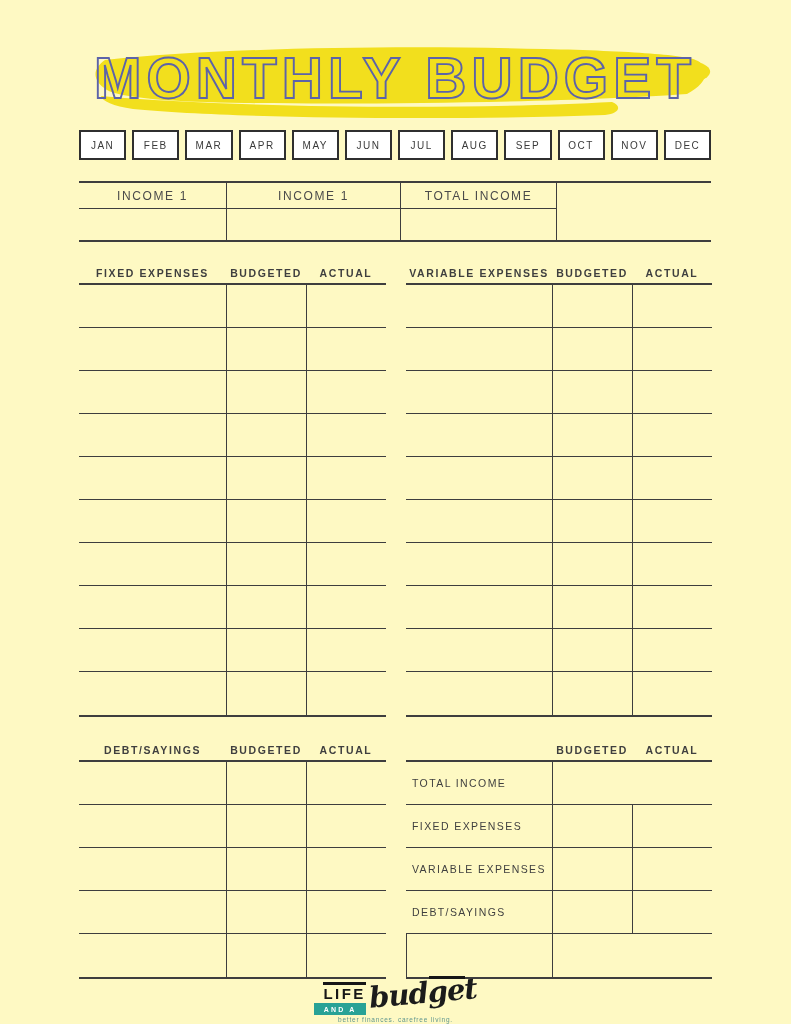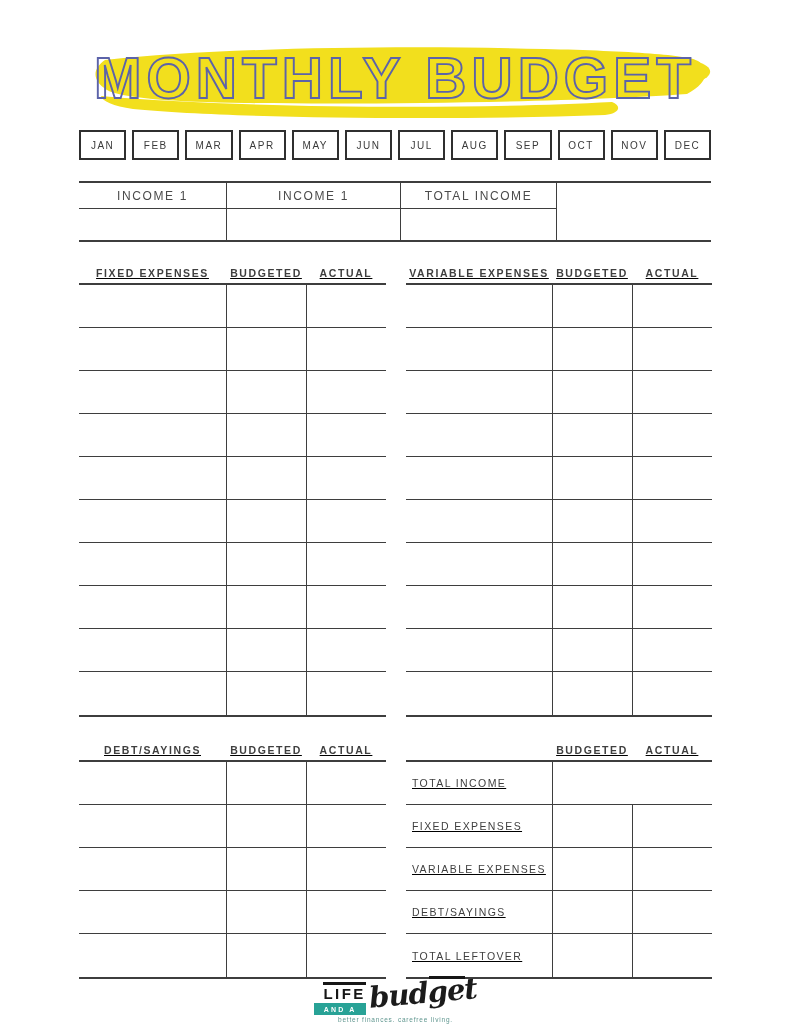--- a/index.html
+++ b/index.html
@@ -6,21 +6,21 @@
     --yellow:#F2DF1D;
     --purple:#5C63A9;
     --teal:#28A296;
     --line:#3E3E3E;
     --txt:#3F3F3F;
   }
   *{margin:0;padding:0;box-sizing:border-box;}
   html,body{background:#e8e8e8;}
   body{font-family:"Liberation Sans",sans-serif;}
   .page{
-    position:relative;width:791px;height:1024px;background:#ffffff;
+    position:relative;width:791px;height:1024px;background:#fef9c3;
     margin:0 auto;overflow:hidden;
   }
 
   
   .title-block{position:absolute;left:79px;top:38px;width:632px;height:80px;}
   .swash{position:absolute;left:-4px;top:2px;width:640px;height:80px;}
   .page-title{
     position:absolute;inset:0;display:flex;align-items:center;justify-content:center;
     font-size:57px;font-weight:700;letter-spacing:5px;line-height:80px;
     color:transparent;-webkit-text-stroke:1.9px var(--purple);white-space:nowrap;
@@ -41,21 +41,21 @@
   }
   .income-cell{border-right:1.5px solid var(--line);}
   .income-cell:nth-child(4n){border-right:none;}
   .income-cell.head{
     border-bottom:1.5px solid var(--line);
     display:flex;align-items:center;justify-content:center;
     font-size:12px;font-weight:500;letter-spacing:1.6px;color:#4A4A4A;
   }
 
   
-  .sheet{position:absolute;text-decoration:underline;}
+  .sheet{position:absolute;}
   .sheet-head{
     display:grid;height:21px;align-items:center;
     font-size:10.5px;font-weight:600;letter-spacing:1.6px;color:var(--txt);
   }
   .sheet-head span{text-align:center;white-space:nowrap;}
   .cols-3{grid-template-columns:147px 80px 80px;}
   .cols-3r{grid-template-columns:146px 80px 80px;}
   .sheet-grid{border-top:2px solid var(--line);border-bottom:2px solid var(--line);}
   .srow{display:grid;height:43px;border-bottom:1.5px solid var(--line);}
   .srow:last-child{border-bottom:none;}
@@ -302,21 +302,20 @@
           <div class="c clabel">VARIABLE EXPENSES</div>
           <div class="c cb"></div>
           <div class="c ca"></div>
         </div>
         <div class="srow cols-3r">
           <div class="c clabel">DEBT/SAYINGS</div>
           <div class="c cb"></div>
           <div class="c ca"></div>
         </div>
         <div class="srow cols-3r">
-          <div class="c clabel">TOTAL LEFTOVER</div>
           <div class="c cb"></div>
           <div class="c ca"></div>
         </div>
       </div>
     </section>
 
   <div class="logo">
     <div class="logo-row">
       <div class="logo-tswash"></div>
       <div class="logo-left">

